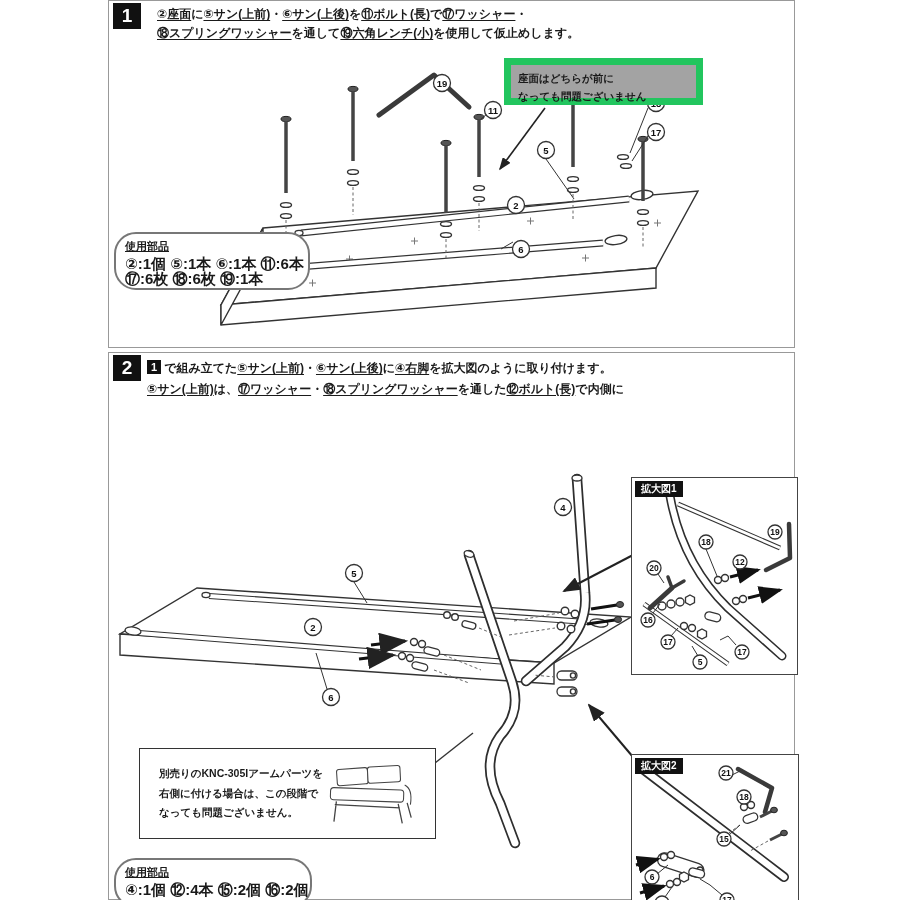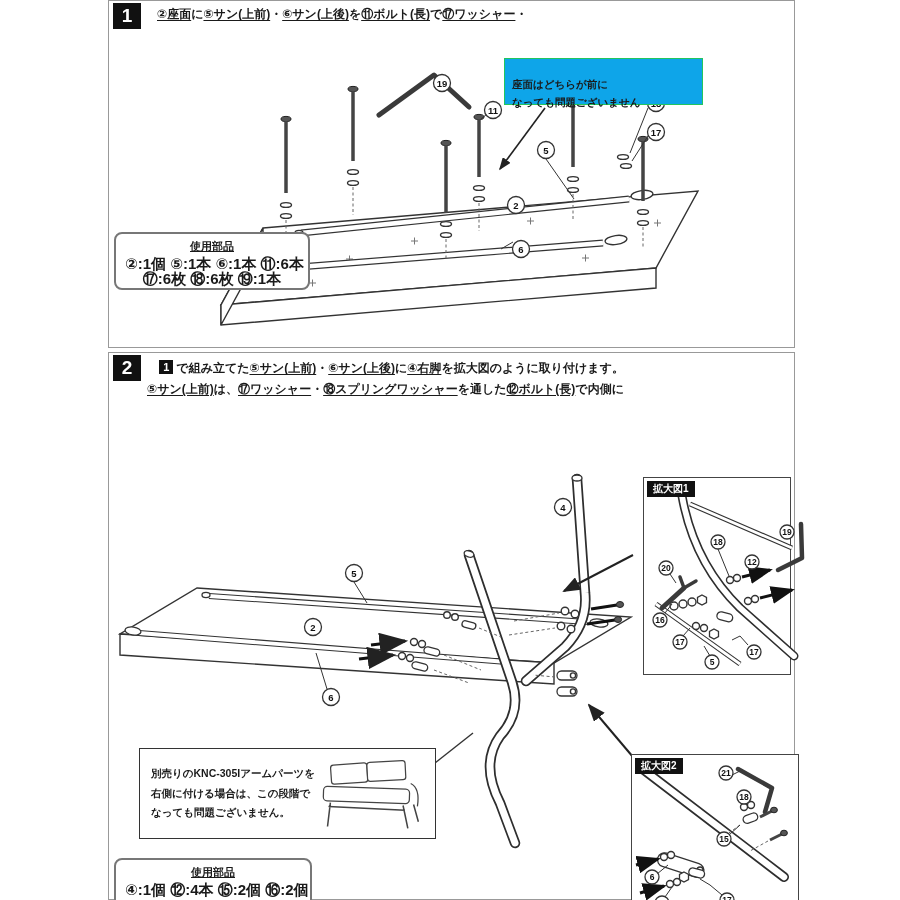--- a/index.html
+++ b/index.html
@@ -3,37 +3,37 @@
 <meta charset="utf-8">
 <style>
   html,body{margin:0;padding:0;background:#fff;}
   .page{position:relative;width:900px;height:900px;background:#fff;overflow:hidden;
         font-family:"Liberation Sans","DejaVu Sans",sans-serif;color:#1a1a1a;}
   .step-box{position:absolute;left:108px;width:687px;border:1px solid #999;background:#fff;box-sizing:border-box;}
   #step1{top:0;height:348px;}
   #step2{top:352px;height:548px;}
   .step-num{position:absolute;left:4px;top:2px;width:28px;height:26px;background:#111;color:#fff;
             font-weight:bold;font-size:19px;text-align:center;line-height:26px;}
-  .instr{position:absolute;font-size:12px;font-weight:bold;line-height:19px;white-space:nowrap;text-align:right;}
+  .instr{position:absolute;font-size:12px;font-weight:bold;line-height:19px;white-space:nowrap;}
   #step1 .instr{left:48px;top:4px;}
   #step2 .instr{left:38px;top:5px;line-height:20.5px;}
   .instr .u{text-decoration:underline;text-underline-offset:2px;}
   .instr .stepref{display:inline-block;background:#111;color:#fff;padding:0 4px;margin:0 3px 0 0;
                   font-size:11px;line-height:14px;vertical-align:1px;}
-  .note-box{position:absolute;border:1px solid #22c55e;background:#0ea5e9;font-size:10.5px;font-weight:bold;
-            line-height:1.75;padding:16px 7px;box-sizing:border-box;}
-  .parts-box{position:absolute;border:2px solid #777;border-radius:8px;background:#fff;
-             padding:5px 9px;box-sizing:border-box;font-weight:bold;text-align:center;}
+  .note-box{position:absolute;border:7px solid #22c55e;background:#a3a3a3;font-size:10.5px;font-weight:bold;
+            line-height:1.75;padding:4px 7px;box-sizing:border-box;}
+  .parts-box{position:absolute;border:2px solid #777;border-radius:22px;background:#fff;
+             padding:5px 9px;box-sizing:border-box;font-weight:bold;}
   .parts-title{font-size:11px;text-decoration:underline;margin-bottom:2px;}
   .parts-line{font-size:15px;line-height:15px;white-space:nowrap;}
   .zoom-box{position:absolute;border:1px solid #444;background:#fff;box-sizing:border-box;}
   .zoom-tab{position:absolute;left:3px;top:3px;background:#111;color:#fff;font-size:10px;
             font-weight:bold;padding:1px 6px;z-index:2;}
   .arm-note{position:absolute;border:1px solid #333;background:#fff;box-sizing:border-box;display:flex;
-            align-items:center;gap:2px;padding:4px 11px;}
+            align-items:center;gap:2px;padding:4px 19px;}
   .arm-note .txt{font-size:10.5px;font-weight:bold;line-height:1.85;white-space:nowrap;}
   svg{position:absolute;left:0;top:0;}
   .bhead{fill:#555;stroke:#222;stroke-width:1;}
   .bshaft{stroke:#444;stroke-width:3.5;fill:none;}
   .wring{fill:#fff;stroke:#333;stroke-width:1.4;}
   .dash{stroke:#666;stroke-width:1;stroke-dasharray:3 2.5;fill:none;}
   .lblc{fill:#fff;stroke:#333;stroke-width:1.3;}
   .lblt{font:bold 9.5px "Liberation Sans",sans-serif;fill:#111;text-anchor:middle;}
   .lblts{font:bold 8.5px "Liberation Sans",sans-serif;fill:#111;text-anchor:middle;}
   .ldr{stroke:#333;stroke-width:1;fill:none;}
@@ -47,20 +47,21 @@
 </style>
 </head>
 <body>
 
 <div class="page">
 
   <section class="step-box" id="step1">
     <div class="step-num">1</div>
     <div class="instr">
       <div><span class="u">②座面</span><span>に</span><span class="u">⑤サン(上前)</span><span>・</span><span class="u">⑥サン(上後)</span><span>を</span><span class="u">⑪ボルト(長)</span><span>で</span><span class="u">⑰ワッシャー</span><span>・</span></div>
+      <div><span class="u">⑱スプリングワッシャー</span><span>を通して</span><span class="u">⑲六角レンチ(小)</span><span>を使用して仮止めします。</span></div>
     </div>
 
     <svg style="left:0;top:52px" width="687" height="294" viewBox="0 0 687 294">
       <defs>
         <marker id="ah1" markerWidth="8" markerHeight="6" refX="7" refY="3" orient="auto">
           <path d="M0,0 L8,3 L0,6 z" fill="#222"></path>
         </marker>
       </defs>
 
       <g>
@@ -267,21 +268,21 @@
           <text class="lblt" x="454" y="45.5">4</text>
         <circle class="lblc" cx="245" cy="108" r="8.5"></circle>
           <text class="lblt" x="245" y="111.5">5</text>
         <circle class="lblc" cx="204" cy="162" r="8.5"></circle>
           <text class="lblt" x="204" y="165.5">2</text>
         <circle class="lblc" cx="222" cy="232" r="8.5"></circle>
           <text class="lblt" x="222" y="235.5">6</text>
       </g>
     </svg>
 
-    <div class="zoom-box" style="left:522px;top:124px;width:148px;height:198px;margin-left:12px;">
+    <div class="zoom-box" style="left:522px;top:124px;width:167px;height:198px;">
       <div class="zoom-tab">拡大図1</div>
       <svg width="166" height="196" viewBox="0 0 166 196">
         <defs>
           <marker id="ah3" markerWidth="8" markerHeight="6" refX="7" refY="3" orient="auto">
             <path d="M0,0 L8,3 L0,6 z" fill="#111"></path>
           </marker>
         </defs>
         <g>
           <line x1="46" y1="26" x2="148" y2="70" stroke="#333" stroke-width="5"></line>
           <line x1="46" y1="26" x2="148" y2="70" stroke="#fff" stroke-width="2.8"></line>

